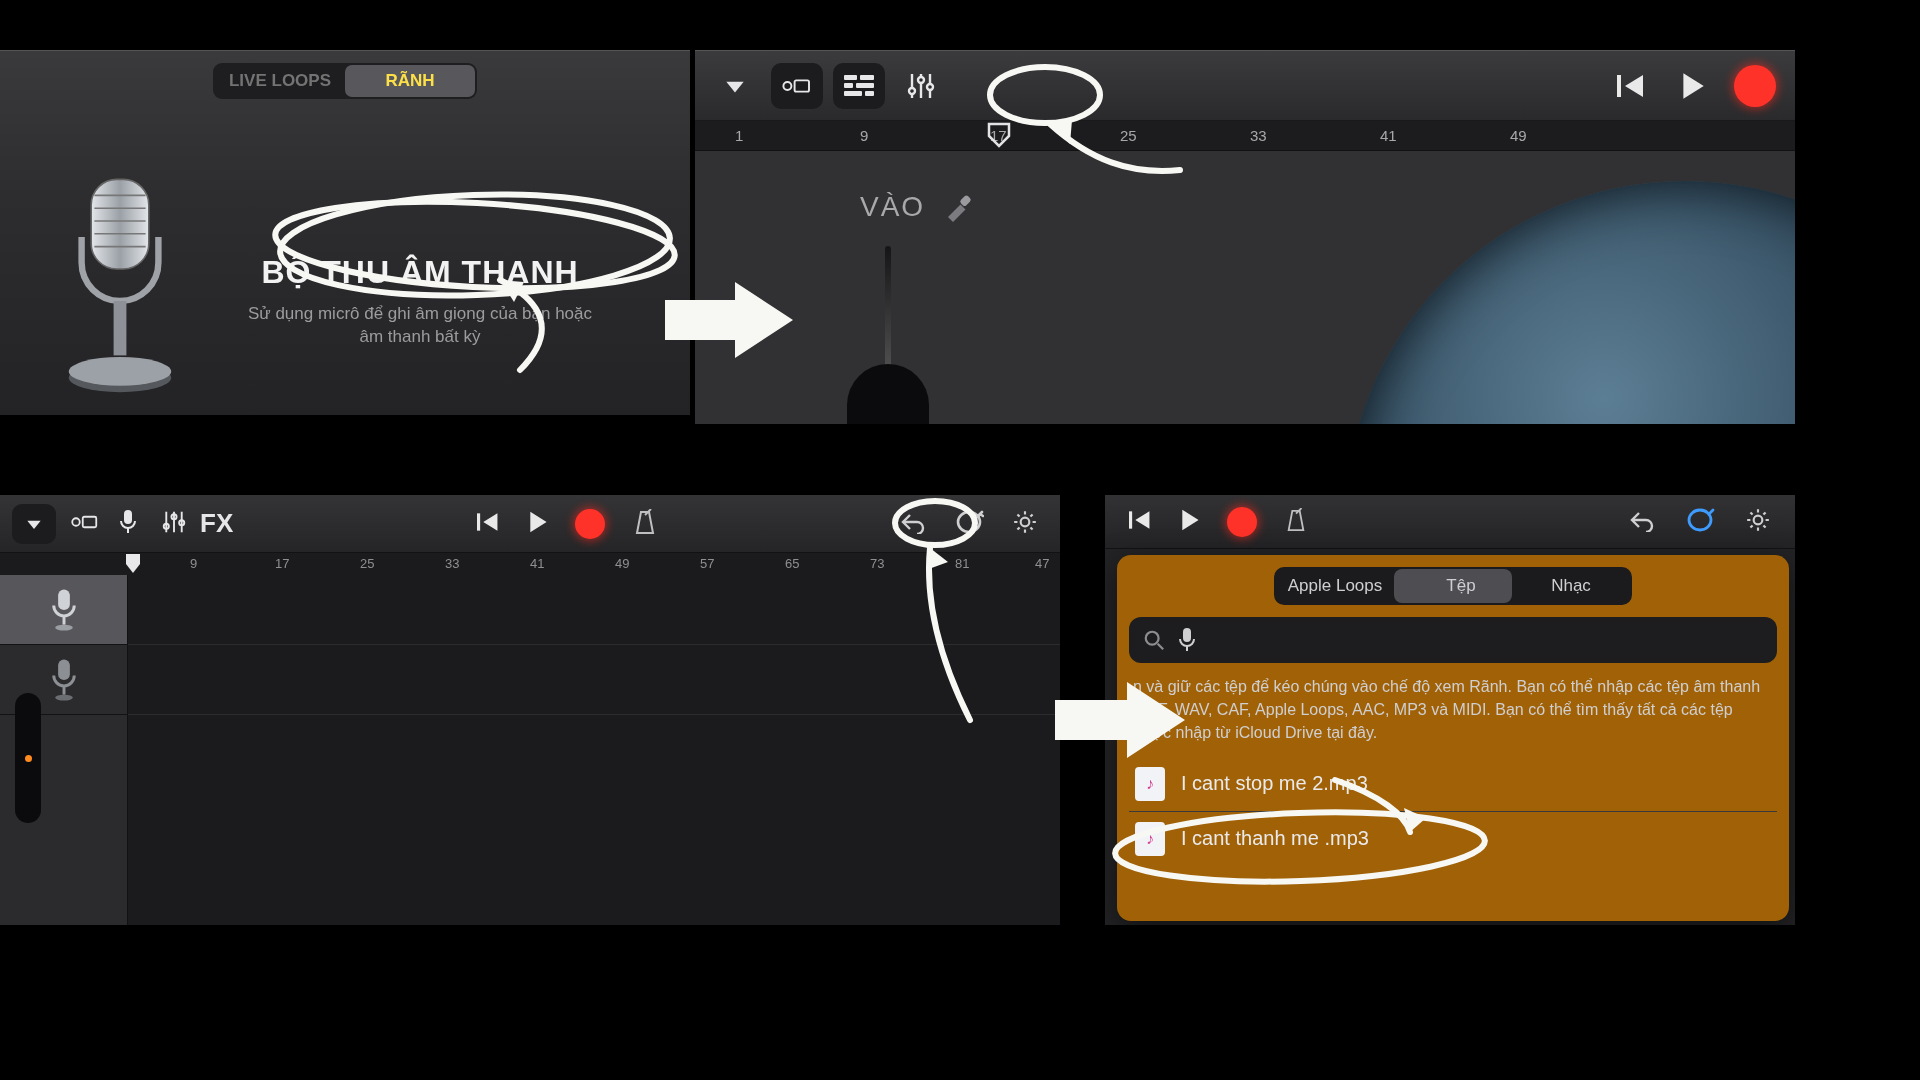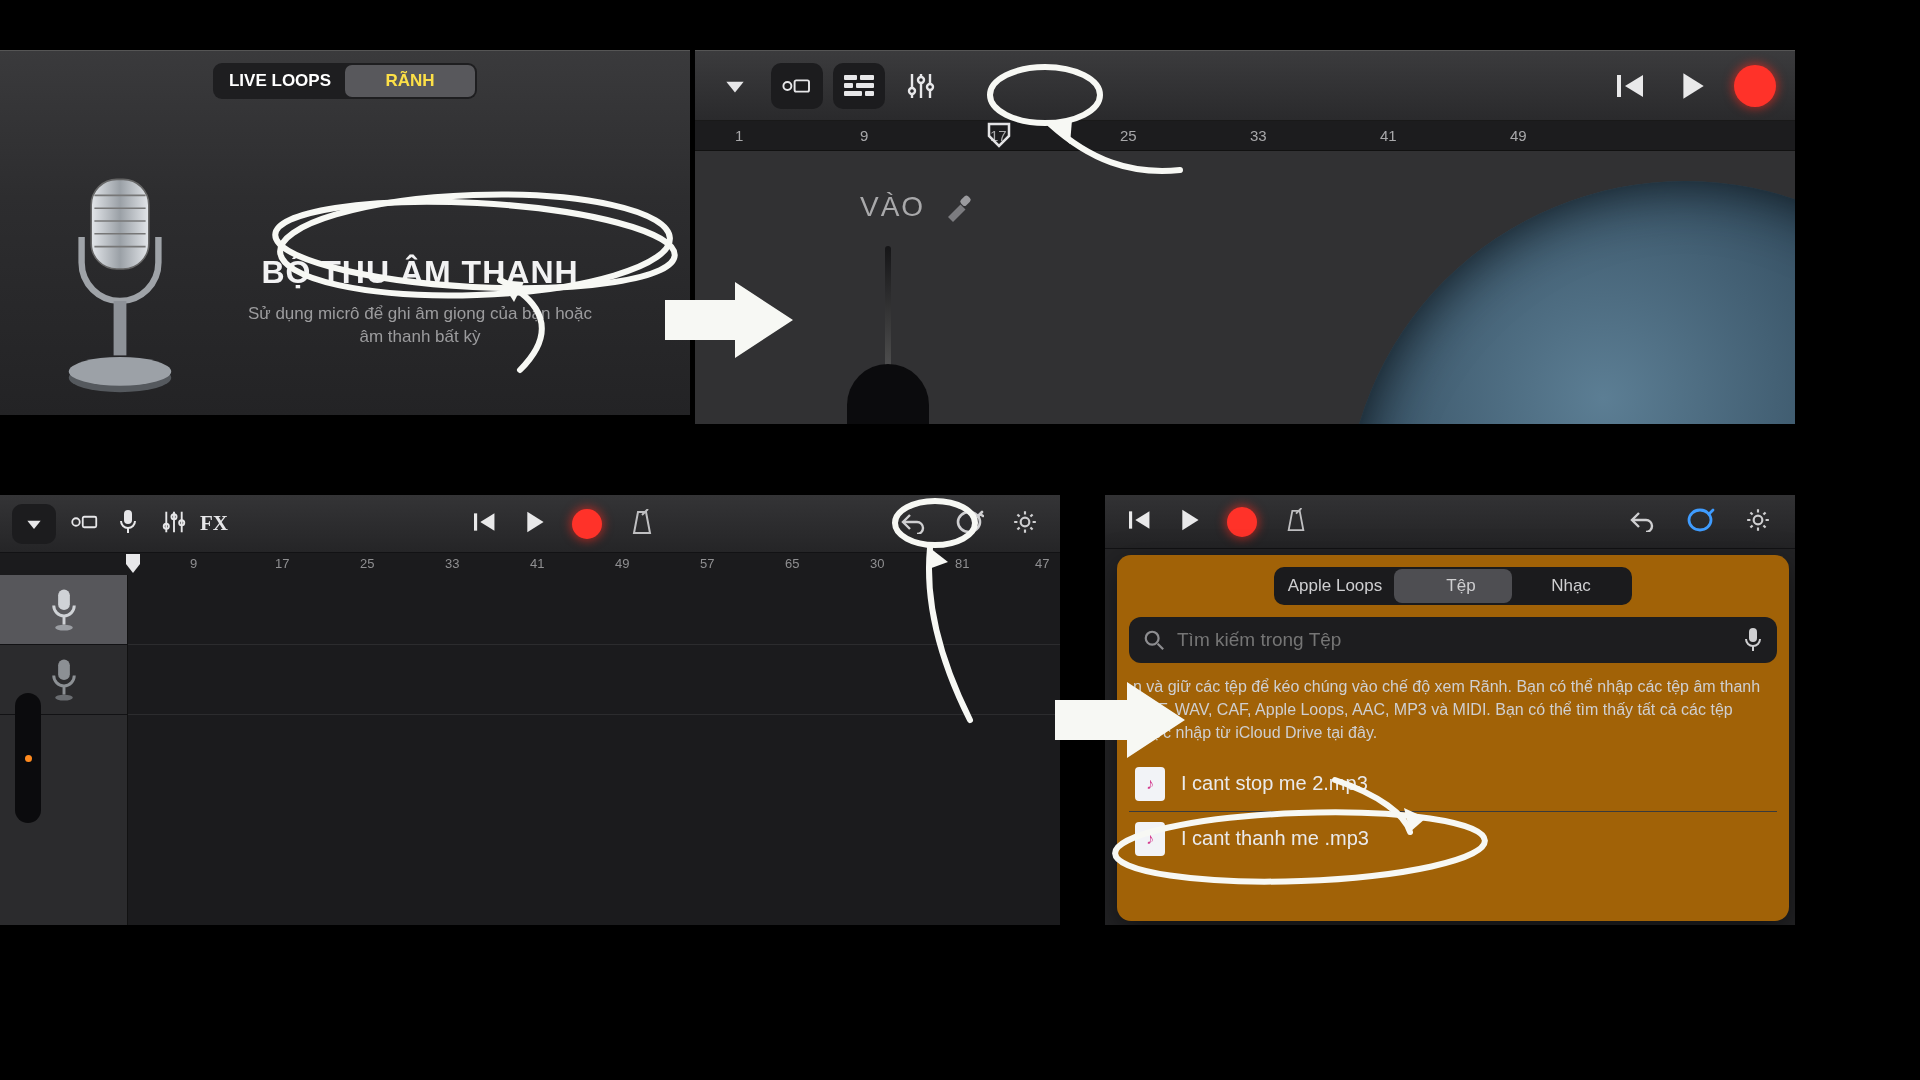--- a/index.html
+++ b/index.html
@@ -27,21 +27,21 @@
     display: flex;
     border-radius: 9px;
     background: #1e1e20;
     padding: 2px;
   }
   .seg-item {
     width: 130px; text-align: center;
     font-size: 17px; font-weight: 600;
     padding: 6px 0;
     border-radius: 7px;
-    color: #ffffff;
+    color: #737373;
     cursor: pointer;
   }
   .seg-item.active { background: #58585c; color: #fde047; }
   .rec-col {
     position: absolute;
     left: 40px; top: 120px;
     display: flex; align-items: center;
   }
   .mic-big {
     width: 160px; height: 260px; position: relative;
@@ -143,22 +143,22 @@
   }
   .tb3 {
     height: 58px;
     background: linear-gradient(#343436, #252527);
     display: flex; align-items: center; gap: 8px;
     padding: 0 12px;
     border-bottom: 1px solid #121214;
   }
   .tb3 .grp { display: flex; gap: 6px; align-items: center; }
   .txtbtn {
-    color: #e6e6e8; font-size: 21px; font-weight: 600;
-    padding: 0 8px; cursor: pointer; font-family: Liberation Serif, serif;
+    color: #e6e6e8; font-size: 26px; font-weight: 600;
+    padding: 0 8px; cursor: pointer;
   }
   .ruler3 {
     height: 22px; background: #1b1b1d;
     color: #8f8f91; font-size: 13px;
     position: relative;
   }
   .ruler3 .tick { position: absolute; top: 3px; }
   .ruler3 .play3 { position:absolute; left:125px; top:0; }
   .track-area { display: flex; height: 350px; }
   .track-heads {
@@ -464,21 +464,21 @@
         <path d="M1 1 H15 V11 L8 20 L1 11 Z" fill="#e8e8ea"></path>
       </svg>
     <span class="tick" style="left:190px">9</span>
     <span class="tick" style="left:275px">17</span>
     <span class="tick" style="left:360px">25</span>
     <span class="tick" style="left:445px">33</span>
     <span class="tick" style="left:530px">41</span>
     <span class="tick" style="left:615px">49</span>
     <span class="tick" style="left:700px">57</span>
     <span class="tick" style="left:785px">65</span>
-    <span class="tick" style="left:870px">30</span>
+    <span class="tick" style="left:870px">73</span>
     <span class="tick" style="left:955px">81</span>
     <span class="tick" style="left:1035px">47</span>
   </div>
 
   <div class="track-area">
     <div class="track-heads">
       <div class="track-head active">
         <svg class="mic-small" viewBox="0 0 20 30">
             <rect x="6" y="1" width="8" height="14" rx="4" fill="#cfd2d6"></rect>
             <path d="M3 12 a7 7 0 0 0 14 0" fill="none" stroke="#cfd2d6" stroke-width="2"></path>
@@ -552,21 +552,20 @@
     <div class="seg2">
       <div class="seg2-item">Apple Loops</div>
       <div class="seg2-item active">Tệp</div>
       <div class="seg2-item">Nhạc</div>
     </div>
     <div class="search">
       <svg width="22" height="22" viewBox="0 0 24 24" fill="none" stroke="#8d8d90" stroke-width="2.4">
           <circle cx="10" cy="10" r="7"></circle>
           <line x1="16" y1="16" x2="22" y2="22"></line>
         </svg>
-      <input placeholder="Tìm kiếm trong Tệp" style="">
       <svg width="20" height="26" viewBox="0 0 20 26" fill="#cfcfd1">
           <rect x="6" y="1" width="8" height="14" rx="4"></rect>
           <path d="M3 12 a7 7 0 0 0 14 0" fill="none" stroke="#cfcfd1" stroke-width="2"></path>
           <rect x="9" y="19" width="2" height="5"></rect>
         </svg>
     </div>
     <div class="hint">n và giữ các tệp để kéo chúng vào chế độ xem Rãnh. Bạn có thể nhập các tệp âm thanh AIFF, WAV, CAF, Apple Loops, AAC, MP3 và MIDI. Bạn có thể tìm thấy tất cả các tệp được nhập từ iCloud Drive tại đây.</div>
     <div>
       <div class="file">
         <div class="fico">

